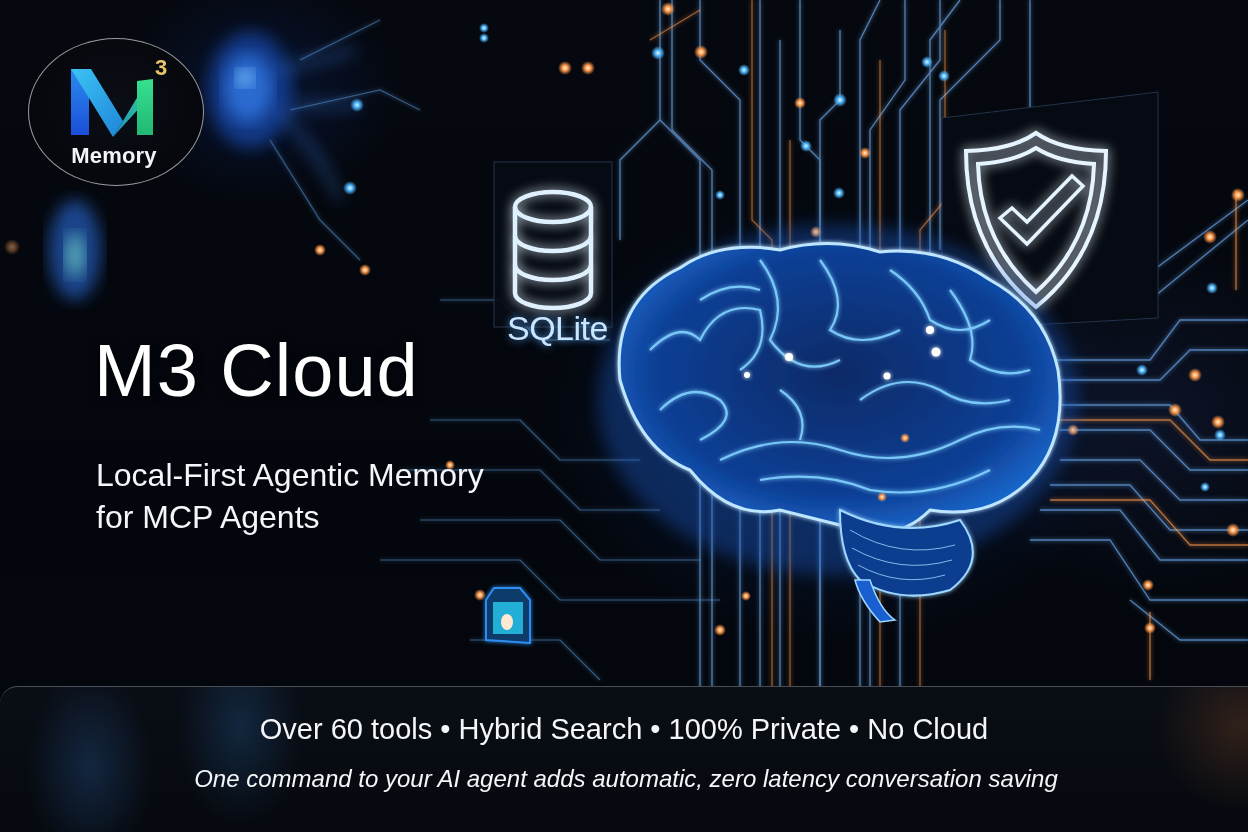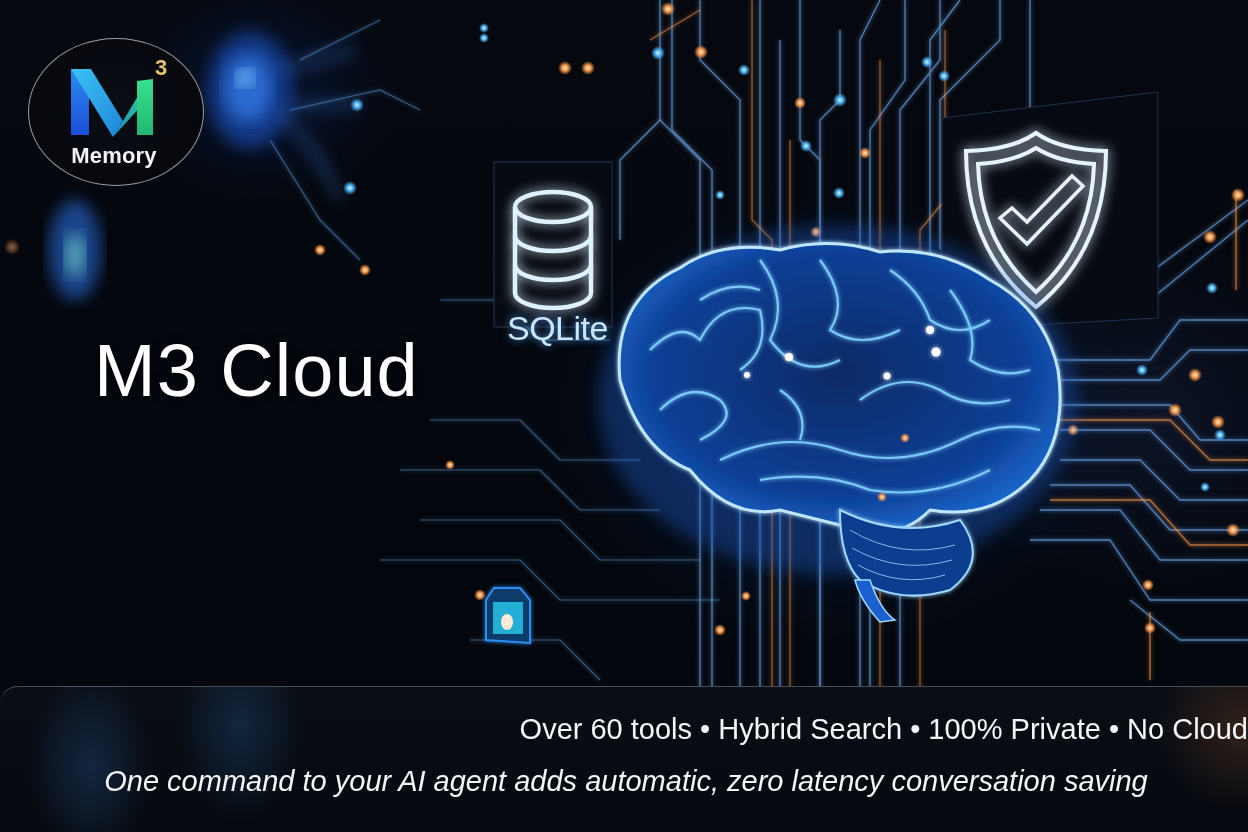--- a/index.html
+++ b/index.html
@@ -33,24 +33,24 @@
       color: #c9e6ff; text-shadow: 0 0 8px rgba(90,170,255,0.9); letter-spacing: -0.5px; }
 
     
     .panel { position: absolute; left: 0; top: 686px; width: 1248px; height: 146px;
       border-top: 1.5px solid rgba(200,205,215,0.35); border-top-left-radius: 18px;
       background:
         radial-gradient(ellipse 90px 140px at 90px 80px, rgba(40,90,150,0.35), transparent 70%),
         radial-gradient(ellipse 90px 140px at 240px 40px, rgba(40,100,160,0.30), transparent 70%),
         radial-gradient(ellipse 120px 120px at 1240px 40px, rgba(140,80,40,0.30), transparent 70%),
         linear-gradient(180deg, rgba(10,14,22,0.96), rgba(6,9,15,0.98)); }
-    .panel .features { position: absolute; top: 26px; left: 0; right: 0; text-align: right;
+    .panel .features { position: absolute; top: 26px; left: 0; right: 0; text-align: center;
       font-size: 29px; color: #f5f6f8; }
     .panel .tagline { position: absolute; top: 78px; left: 0; right: 0; text-align: center;
-      font-size: 29px; font-style: italic; color: #f5f6f8; padding-left: 4px; }
+      font-size: 24px; font-style: italic; color: #f5f6f8; padding-left: 4px; }
   </style>
 </head>
 <body>
 
 <div class="stage">
 
   <svg class="circuit" width="1248" height="832" viewBox="0 0 1248 832">
     <defs>
       <filter id="glow" x="-50%" y="-50%" width="200%" height="200%">
         <feGaussianBlur stdDeviation="2.2" result="b"></feGaussianBlur>
@@ -270,18 +270,22 @@
       <polygon points="46,80 56,64 80,24 86,36" fill="url(#mD2)"></polygon>
       <polygon points="70,24 86,22 86,78 70,78" fill="url(#mR)"></polygon>
       <text x="88" y="18" font-size="22" font-weight="700" fill="#e9c46a" font-family="Liberation Sans, sans-serif">3</text>
     </svg>
     <div class="logo-word">Memory</div>
   </div>
 
   <div class="sqlite-label">SQLite</div>
 
   <h1 class="title">M3 Cloud</h1>
+  <div class="subtitle">
+    <div>Local-First Agentic Memory</div>
+    <div>for MCP Agents</div>
+  </div>
 
   <div class="panel">
     <div class="features">Over 60 tools • Hybrid Search • 100% Private • No Cloud</div>
     <div class="tagline">One command to your AI agent adds automatic, zero latency conversation saving</div>
   </div>
 </div>
 
 </body></html>

